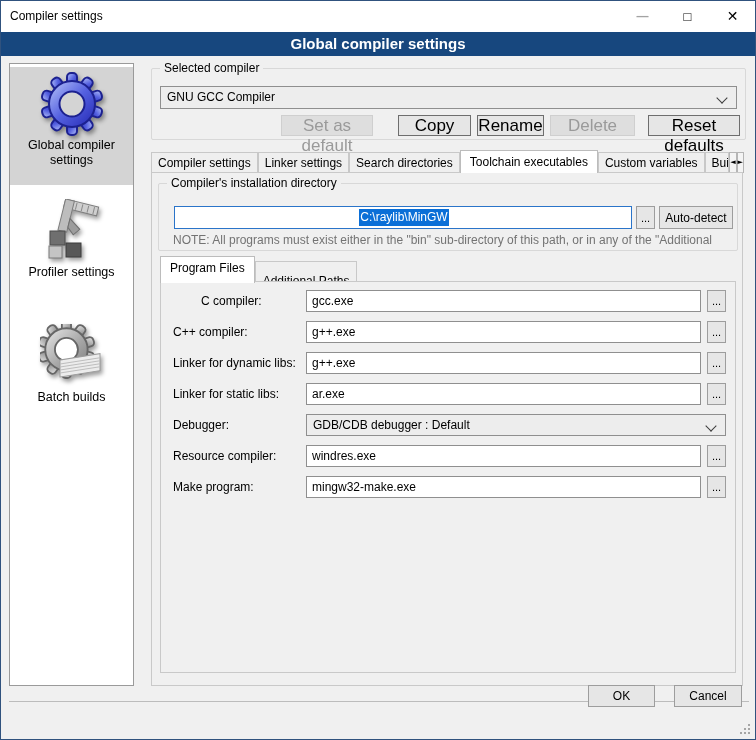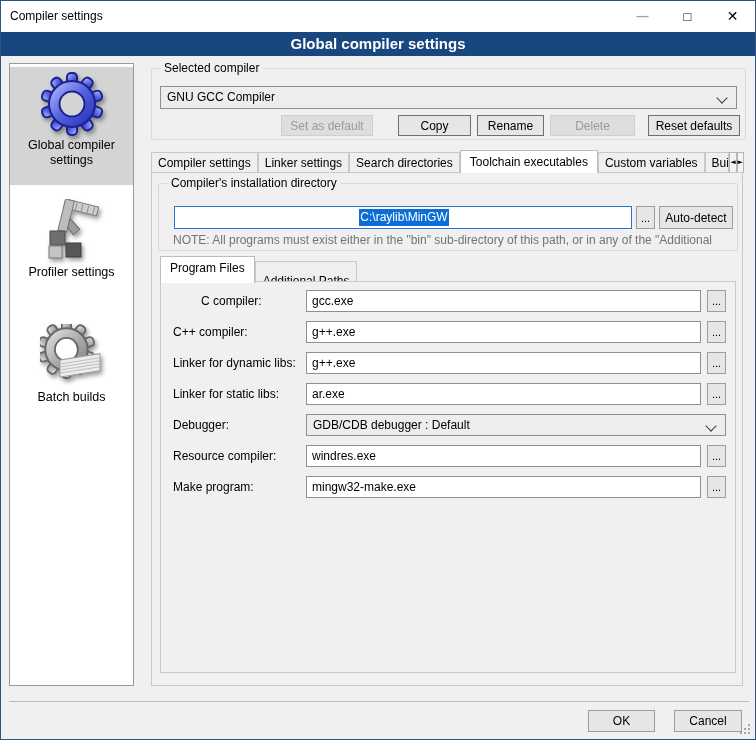--- a/index.html
+++ b/index.html
@@ -26,21 +26,21 @@
   
   .main{position:absolute;left:145px;top:62px;width:603px;height:625px;}
   .groupbox{position:absolute;border:1px solid #d8d8d8;border-radius:2px;}
   .gb-label{position:absolute;top:-8px;left:8px;background:#f0f0f0;padding:0 4px;line-height:14px;white-space:nowrap;}
   #gb-selcomp{left:5px;top:5px;width:593px;height:70px;}
   .combo{position:absolute;left:8px;top:17px;right:8px;height:23px;background:#ededed;border:1px solid #8f8f8f;
          line-height:21px;padding-left:6px;box-sizing:border-box;cursor:default;}
   .chev{position:absolute;right:10px;top:7px;width:7px;height:7px;border-right:1px solid #3c3c3c;
         border-bottom:1px solid #3c3c3c;transform:rotate(45deg);}
   .btn{position:absolute;top:46px;height:21px;background:#e6e6e6;border:1px solid #6e6e6e;
-       font-family:"Liberation Sans",sans-serif;font-size:12px;padding:0;cursor:default;}
+       font-family:"Liberation Sans",sans-serif;font-size:17px;padding:0;cursor:default;}
   .btn.disabled{background:#dedede;border-color:#cfcfcf;color:#9a9a9a;}
   #btn-setdefault{left:129px;width:92px;}
   #btn-copy{left:246px;width:73px;}
   #btn-rename{left:325px;width:67px;}
   #btn-delete{left:398px;width:85px;}
   #btn-reset{left:496px;width:92px;}
   
   .tabstrip{position:absolute;left:5px;top:86px;right:5px;height:24px;display:flex;align-items:flex-end;overflow:hidden;}
   .tab{height:21px;line-height:20px;padding:0 6px;background:#efefef;border:1px solid #c8c8c8;border-bottom:none;
        box-sizing:border-box;white-space:nowrap;cursor:default;}
@@ -71,21 +71,21 @@
             background:#f0f0f0;box-sizing:border-box;}
   .flabel{position:absolute;left:12px;font-size:12px;white-space:nowrap;}
   .finput{position:absolute;left:145px;width:395px;height:22px;border:1px solid #8f8f8f;background:#fff;
           box-sizing:border-box;padding:0 2px 0 5px;font-family:"Liberation Sans",sans-serif;font-size:12px;color:#000;}
   .fbrowse{left:546px;width:19px;height:22px;}
   .fcombo{position:absolute;left:145px;width:420px;height:22px;background:#ededed;border:1px solid #8f8f8f;
           line-height:20px;padding-left:6px;box-sizing:border-box;cursor:default;}
   .fcombo .chev{top:7px;}
   
   .footer-sep{position:absolute;left:8px;width:740px;top:700px;height:0;border-top:1px solid #bcbcbc;}
-  .okbtn{position:absolute;top:709px;height:22px;background:#e6e6e6;border:1px solid #9d9d9d;
+  .okbtn{position:absolute;top:684px;height:22px;background:#e6e6e6;border:1px solid #9d9d9d;
          font-family:"Liberation Sans",sans-serif;font-size:12px;padding:0;cursor:default;box-sizing:border-box;text-align:center;}
   #ok{left:587px;width:67px;}
   #cancel{left:673px;width:68px;}
   .grip{position:absolute;right:5px;bottom:13px;width:2px;height:2px;background:#a5a5a5;
         box-shadow:0 4px #a5a5a5,-4px 4px #a5a5a5,0 8px #a5a5a5,-4px 8px #a5a5a5,-8px 8px #a5a5a5;}
 </style>
 </head>
 <body>
 
 <div class="window">

